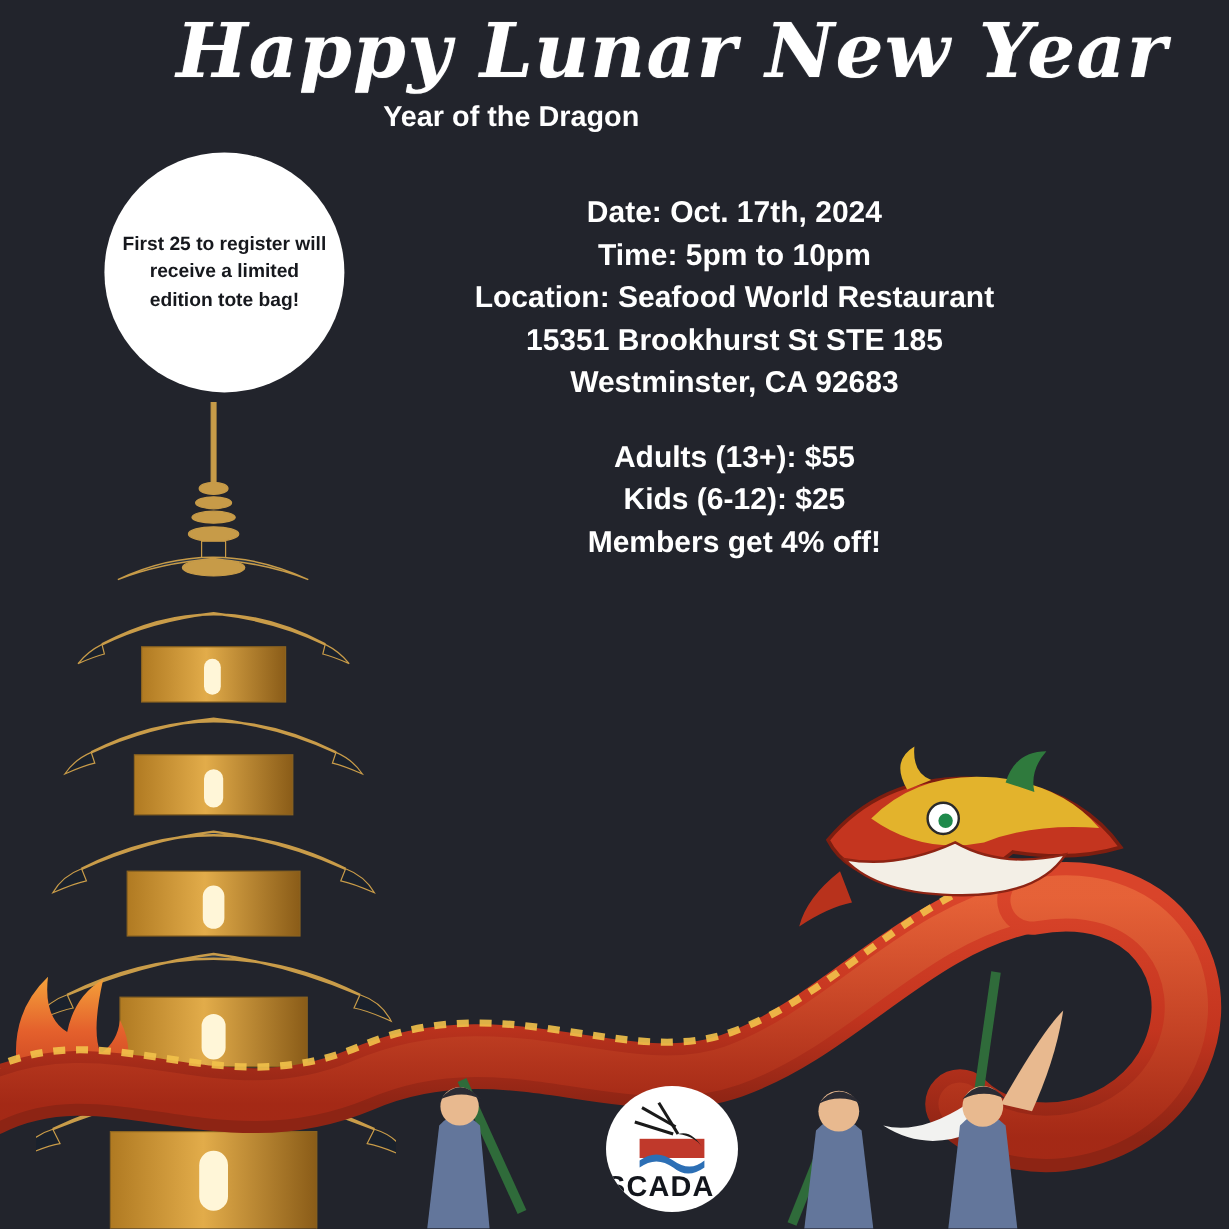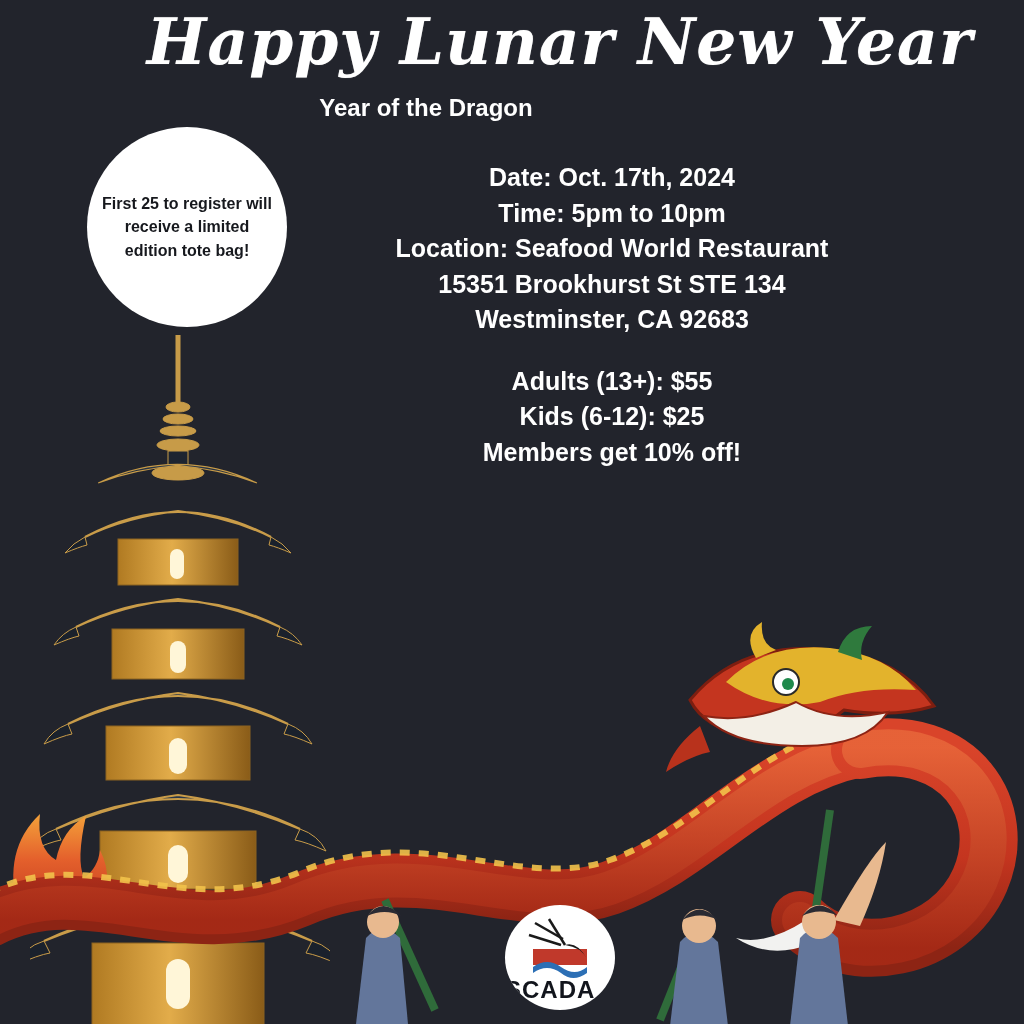--- a/index.html
+++ b/index.html
@@ -33,21 +33,21 @@
     font-weight: bold;
     font-style: italic;
     font-size: 63px;
     letter-spacing: 1px;
     line-height: 1.1;
     text-shadow: 0 0 1px rgba(255,255,255,0.4);
     margin-left: 48px;
   }
   .subhead {
     position: absolute;
-    top: 94px;
+    top: 84px;
     left: 0;
     width: 852px;
     text-align: center;
     color: #ffffff;
     font-size: 24px;
     font-weight: bold;
   }
 
   
   .badge {
@@ -298,28 +298,28 @@
       <path d="M28 62 q14 -10 28 0 q14 10 26 0 l0 6 q-14 10 -26 0 q-14 -10 -28 0 Z" fill="#2c6fb5"></path>
       <path d="M60 40 q16 2 22 14 q-10 -18 -22 -14 Z" fill="#1a1a1a"></path>
     </svg>
     <div class="logo-text">SCADA</div>
   </div>
 
   <div class="details">
     <div class="line">Date: Oct. 17th, 2024</div>
     <div class="line">Time: 5pm to 10pm</div>
     <div class="line">Location: Seafood World Restaurant</div>
-    <div class="line">15351 Brookhurst St STE 134</div>
+    <div class="line">15351 Brookhurst St STE 185</div>
     <div class="line">Westminster, CA 92683</div>
 
     <div class="gap"></div>
 
     <div class="line">Adults (13+): $55</div>
     <div class="line">Kids (6-12): $25</div>
-    <div class="line">Members get 10% off!</div>
+    <div class="line">Members get 4% off!</div>
 
     <div class="gap"></div>
 
 
     <div class="gap"></div>
 
   </div>
 
 </div>
 

